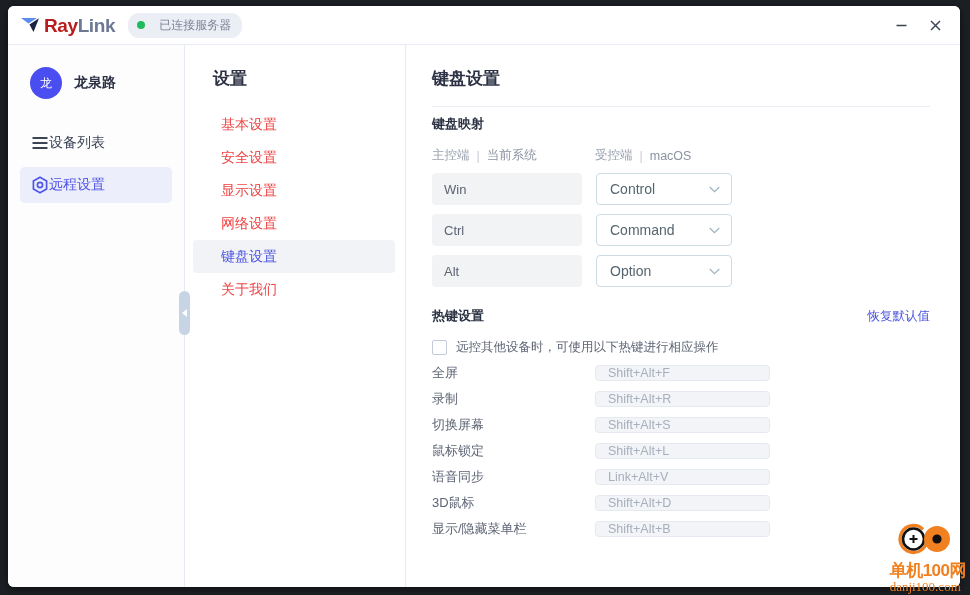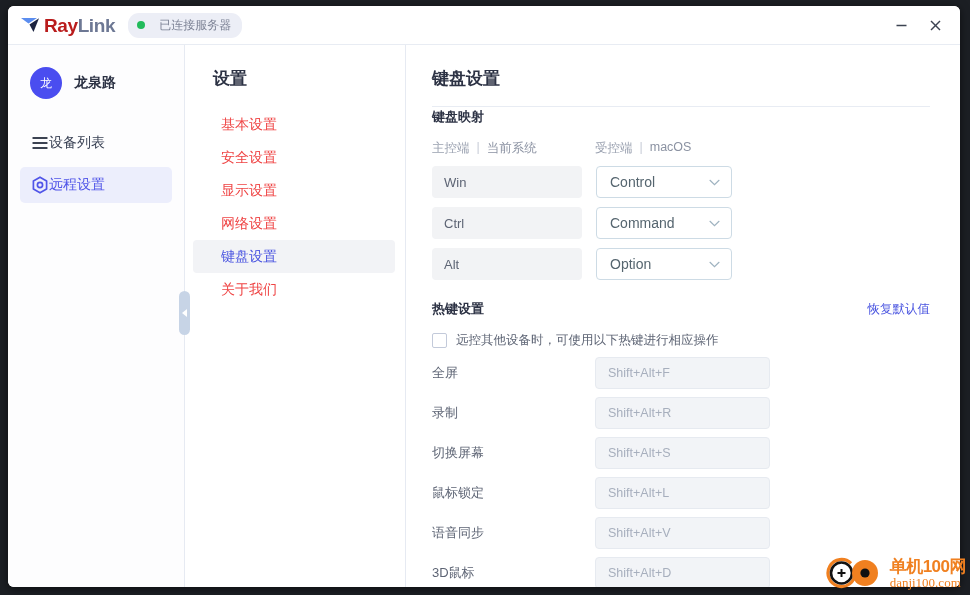--- a/index.html
+++ b/index.html
@@ -205,30 +205,30 @@
     font-size: 17px;
     font-weight: bold;
     color: #2c3244;
     padding-bottom: 16px;
     border-bottom: 1px solid #e8ecf3;
   }
   .section-title {
     font-size: 13px;
     font-weight: bold;
     color: #2c3244;
-    margin-top: 1px;
+    margin-top: 8px;
   }
 
   .colhead-row {
     display: flex;
     margin-top: 14px;
     font-size: 12.5px;
     color: #9aa1b0;
   }
-  .colhead { display: flex; align-items: flex-start; gap: 7px; }
+  .colhead { display: flex; align-items: center; gap: 7px; }
   .colhead-a { width: 163px; }
   .colhead .sep { color: #c8cdd8; }
   .colhead .val { color: #8b92a2; }
 
   .map-row {
     display: flex;
     align-items: center;
     margin-top: 9px;
   }
   .map-input {
@@ -300,41 +300,42 @@
     margin-top: 8px;
   }
   .hk-label {
     width: 163px;
     font-size: 13px;
     color: #5d6474;
     flex: none;
   }
   .hk-input {
     width: 175px;
-    height: 32px;
+    height: 16px;
     background: #f2f4f7;
     border: 1px solid #e6eaf0;
     border-radius: 4px;
     display: flex;
     align-items: center;
     padding-left: 12px;
     font-size: 12.5px;
     color: #a7afbd;
     box-sizing: border-box;
   }
 
   
   .watermark {
     position: absolute;
     right: 4px;
     bottom: 2px;
     display: flex;
     align-items: center;
     gap: 3px;
     z-index: 30;
+    flex-direction: column;
   }
   .wm-text { line-height: 1; }
   .wm-l1 {
     font-size: 17px;
     color: #f08020;
     font-weight: bold;
     letter-spacing: -0.5px;
     display: block;
   }
   .wm-l2 {
@@ -493,21 +494,21 @@
         <div class="hk-row">
           <div class="hk-label">切换屏幕</div>
           <div class="hk-input">Shift+Alt+S</div>
         </div>
         <div class="hk-row">
           <div class="hk-label">鼠标锁定</div>
           <div class="hk-input">Shift+Alt+L</div>
         </div>
         <div class="hk-row">
           <div class="hk-label">语音同步</div>
-          <div class="hk-input">Shift+Alt+V</div>
+          <div class="hk-input">Link+Alt+V</div>
         </div>
         <div class="hk-row">
           <div class="hk-label">3D鼠标</div>
           <div class="hk-input">Shift+Alt+D</div>
         </div>
         <div class="hk-row">
           <div class="hk-label">显示/隐藏菜单栏</div>
           <div class="hk-input">Shift+Alt+B</div>
         </div>
       </div>

